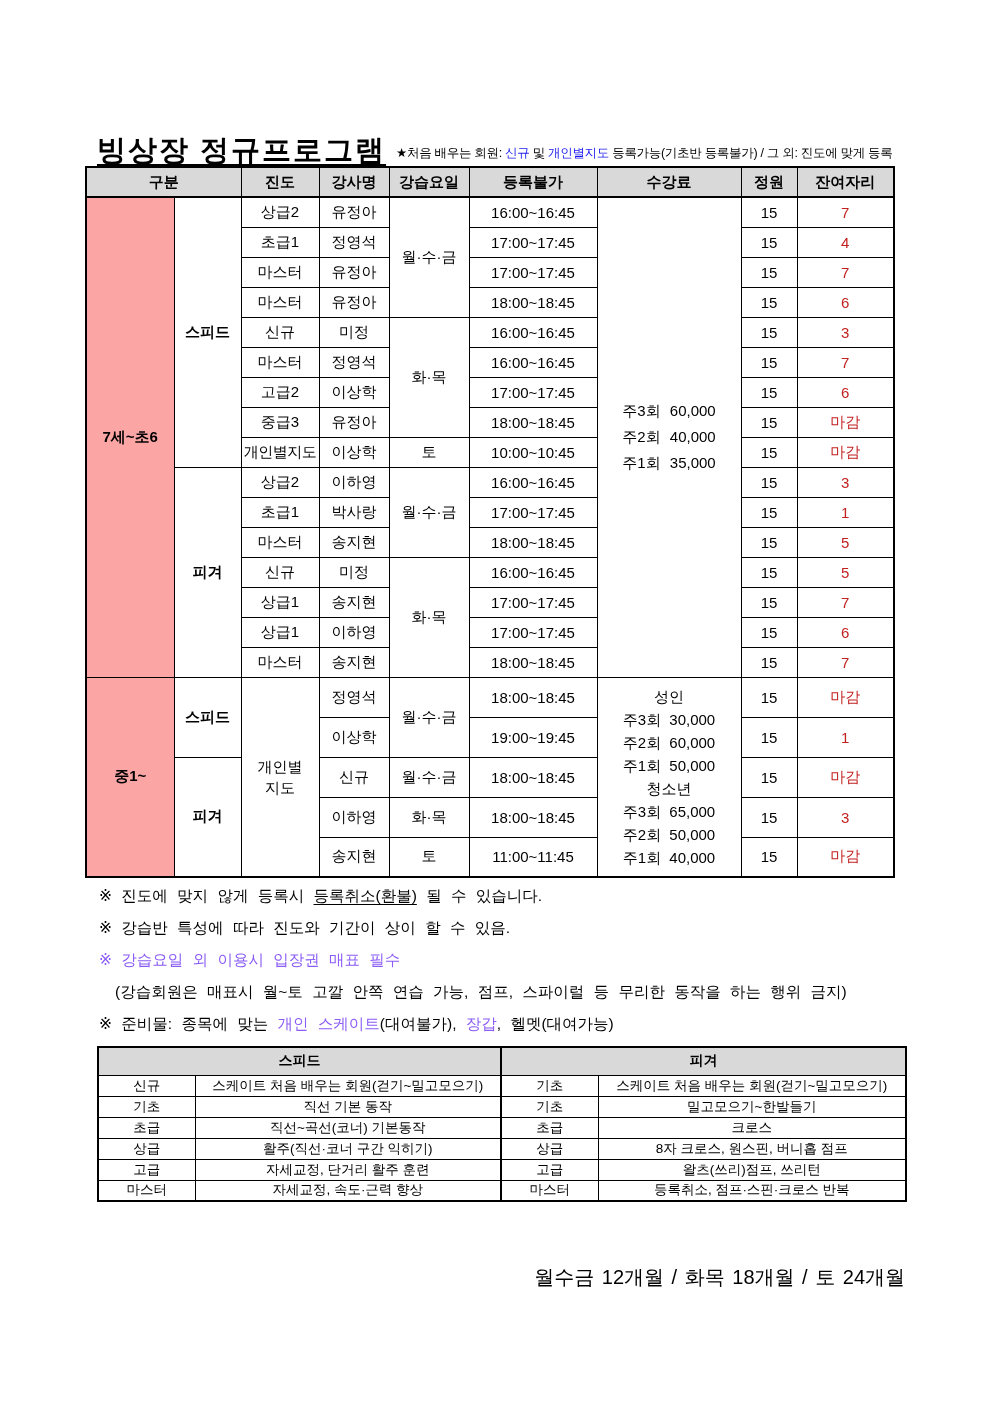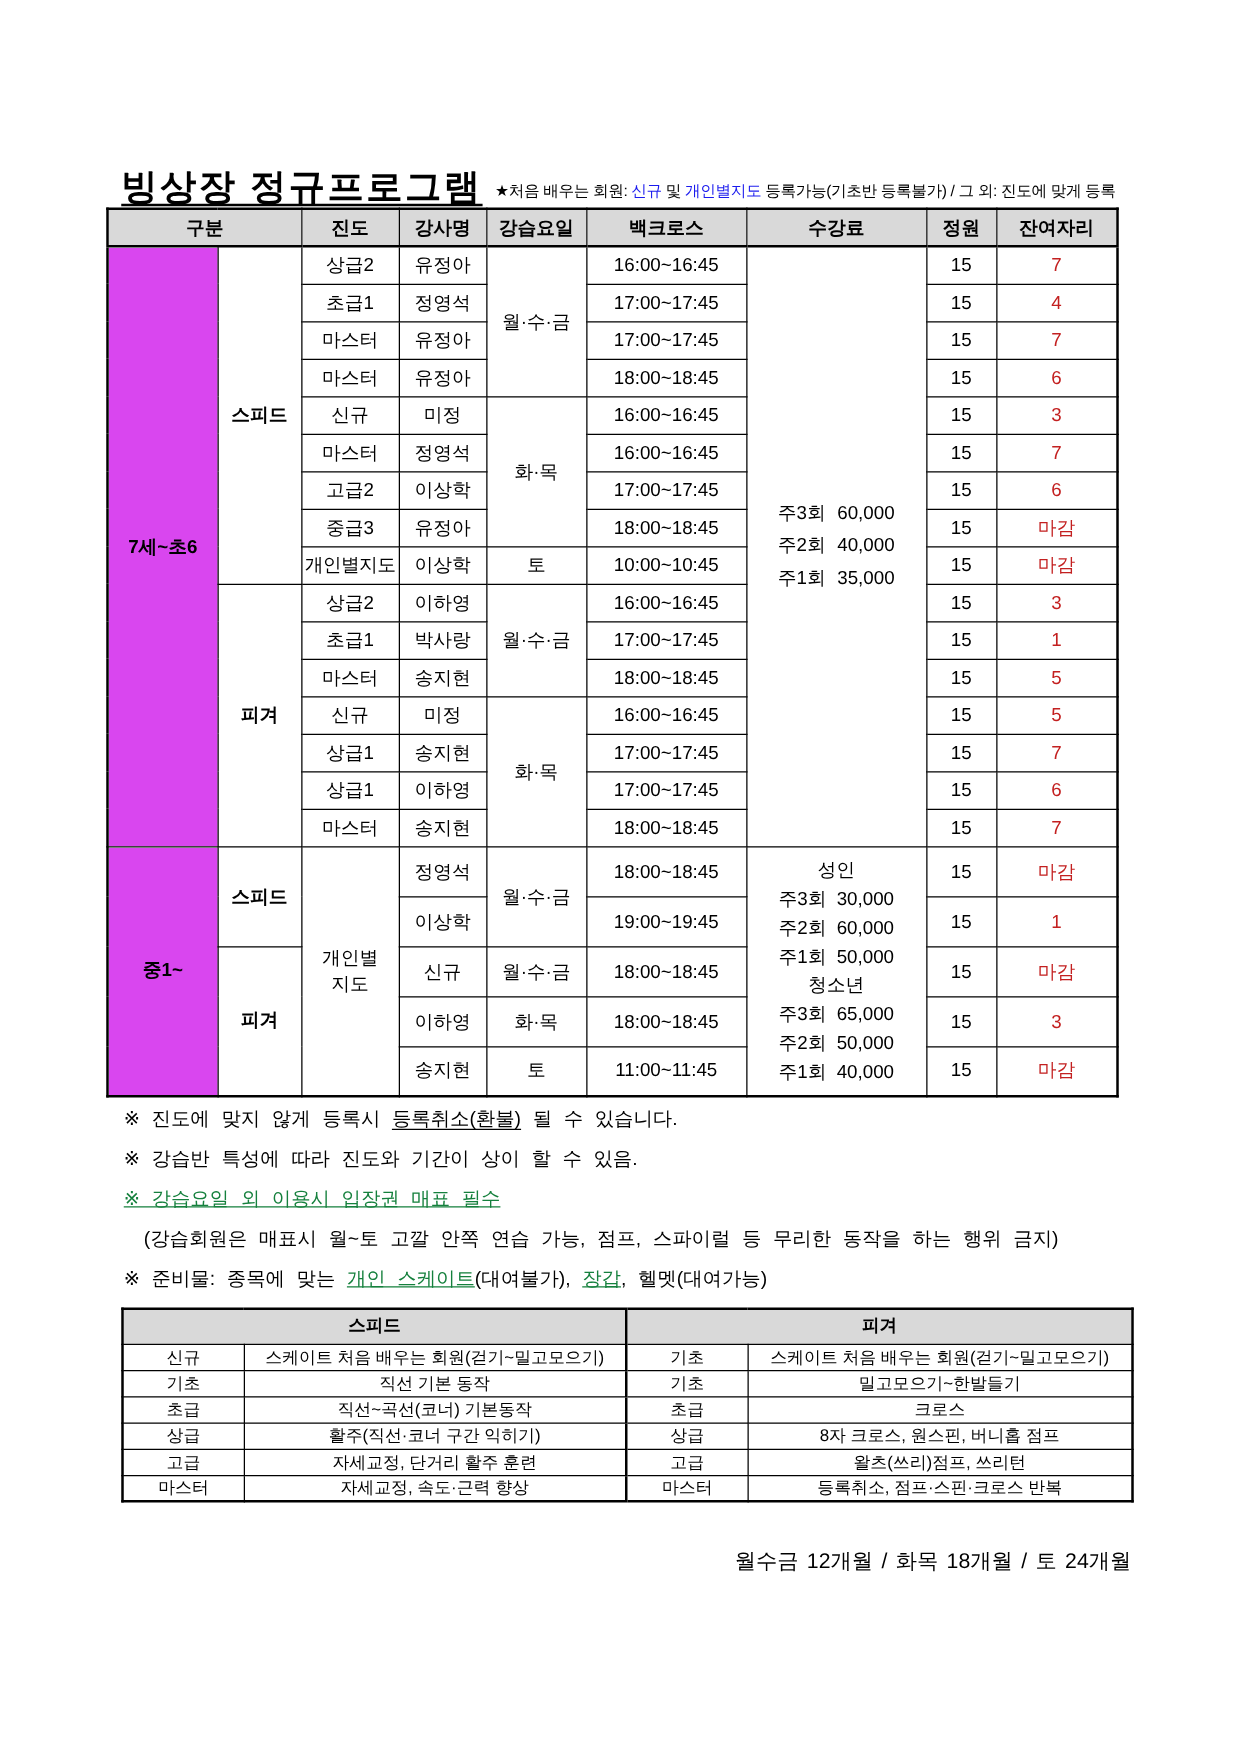--- a/index.html
+++ b/index.html
@@ -16,37 +16,37 @@
   .title-row {
     position: absolute; left: 97px; top: 106px; width: 860px;
     display: flex; align-items: flex-end; gap: 10px; white-space: nowrap;
   }
   .doc-title {
     font-size: 29px; font-weight: bold; letter-spacing: 2px;
     text-decoration: underline; text-underline-offset: 4px; line-height: 1.1;
   }
   .title-note { font-size: 12.5px; padding-bottom: 5px; letter-spacing: -0.3px; margin-top: 39px; }
   .blue { color: #1a1aee; }
-  .red  { color: #15803d; text-decoration: underline; }
+  .red  { color: #8b5cf6; }
 
   
   table { border-collapse: collapse; table-layout: fixed; }
   .sched {
     position: absolute; left: 85px; top: 166px; width: 808px;
     border: 2px solid #000;
   }
   .sched th, .sched td {
     border: 1px solid #000; text-align: center; vertical-align: middle;
     font-size: 15px; padding: 0 2px; overflow: hidden;
   }
   .sched tr.head th { background: #d9d9d9; font-weight: bold; height: 30px; border-bottom: 2px solid #000; }
   .r30 { height: 30px; }
   .r40 { height: 40px; }
   .bold { font-weight: bold; }
-  .ivory { background: #d946ef; }
+  .ivory { background: #fca5a5; }
   .remain { color: #c32020; }
   .small { font-size: 11.5px; letter-spacing: -0.5px; }
   .fee-cell { vertical-align: middle; }
   .fee-wrap { display: inline-block; text-align: left; word-spacing: 5px; line-height: 26px; }
   .fee-wrap2 { display: inline-block; text-align: left; word-spacing: 4px; line-height: 23px; }
   .fee-center { text-align: center; }
   .jindo-lines div { line-height: 21px; }
 
   
   .notes { position: absolute; left: 99px; top: 886px; width: 860px; font-size: 15.5px; }
@@ -63,22 +63,22 @@
     border: 1px solid #000; text-align: center; vertical-align: middle;
     font-size: 14px; padding: 0 2px; overflow: hidden;
   }
   .levels tr.lt-head1 th { background: #d9d9d9; font-weight: bold; height: 28px; }
   .levels tr.lt-head2 th { background: #ffffff; font-weight: bold; height: 28px; border-bottom: 2px solid #000; }
   .levels td { height: 21px; font-size: 13.5px; }
   .thickL { border-left: 2px solid #000 !important; }
 
   
   .footer-line {
-    position: absolute; left: 97px; top: 1237px; width: 808px;
-    text-align: right; font-size: 17px; word-spacing: 2px;
+    position: absolute; left: 97px; top: 1264px; width: 808px;
+    text-align: right; font-size: 20px; word-spacing: 2px;
   }
 </style>
 </head>
 <body>
 
 <div class="page">
 
   <div class="title-row">
     <span class="doc-title">빙상장 정규프로그램</span>
     <span class="title-note"><span>★</span><span>처음 배우는 회원: </span><span class="blue">신규</span><span> 및 </span><span class="blue">개인별지도</span><span> 등록가능(기초반 등록불가) / 그 외: 진도에 맞게 등록</span></span>
@@ -95,21 +95,21 @@
         <col style="width:144px">
         <col style="width:56px">
         <col style="width:97px">
     </colgroup>
     <tbody>
     <tr class="head">
       <th colspan="2">구분</th>
       <th>진도</th>
       <th>강사명</th>
       <th>강습요일</th>
-      <th>백크로스</th>
+      <th>등록불가</th>
       <th>수강료</th>
       <th>정원</th>
       <th>잔여자리</th>
     </tr>
 
     <tr class="r30">
       <td class="ivory bold" rowspan="16">7세~초6</td>
       <td class="bold" rowspan="9">스피드</td>
       <td>상급2</td>
       <td>유정아</td>

